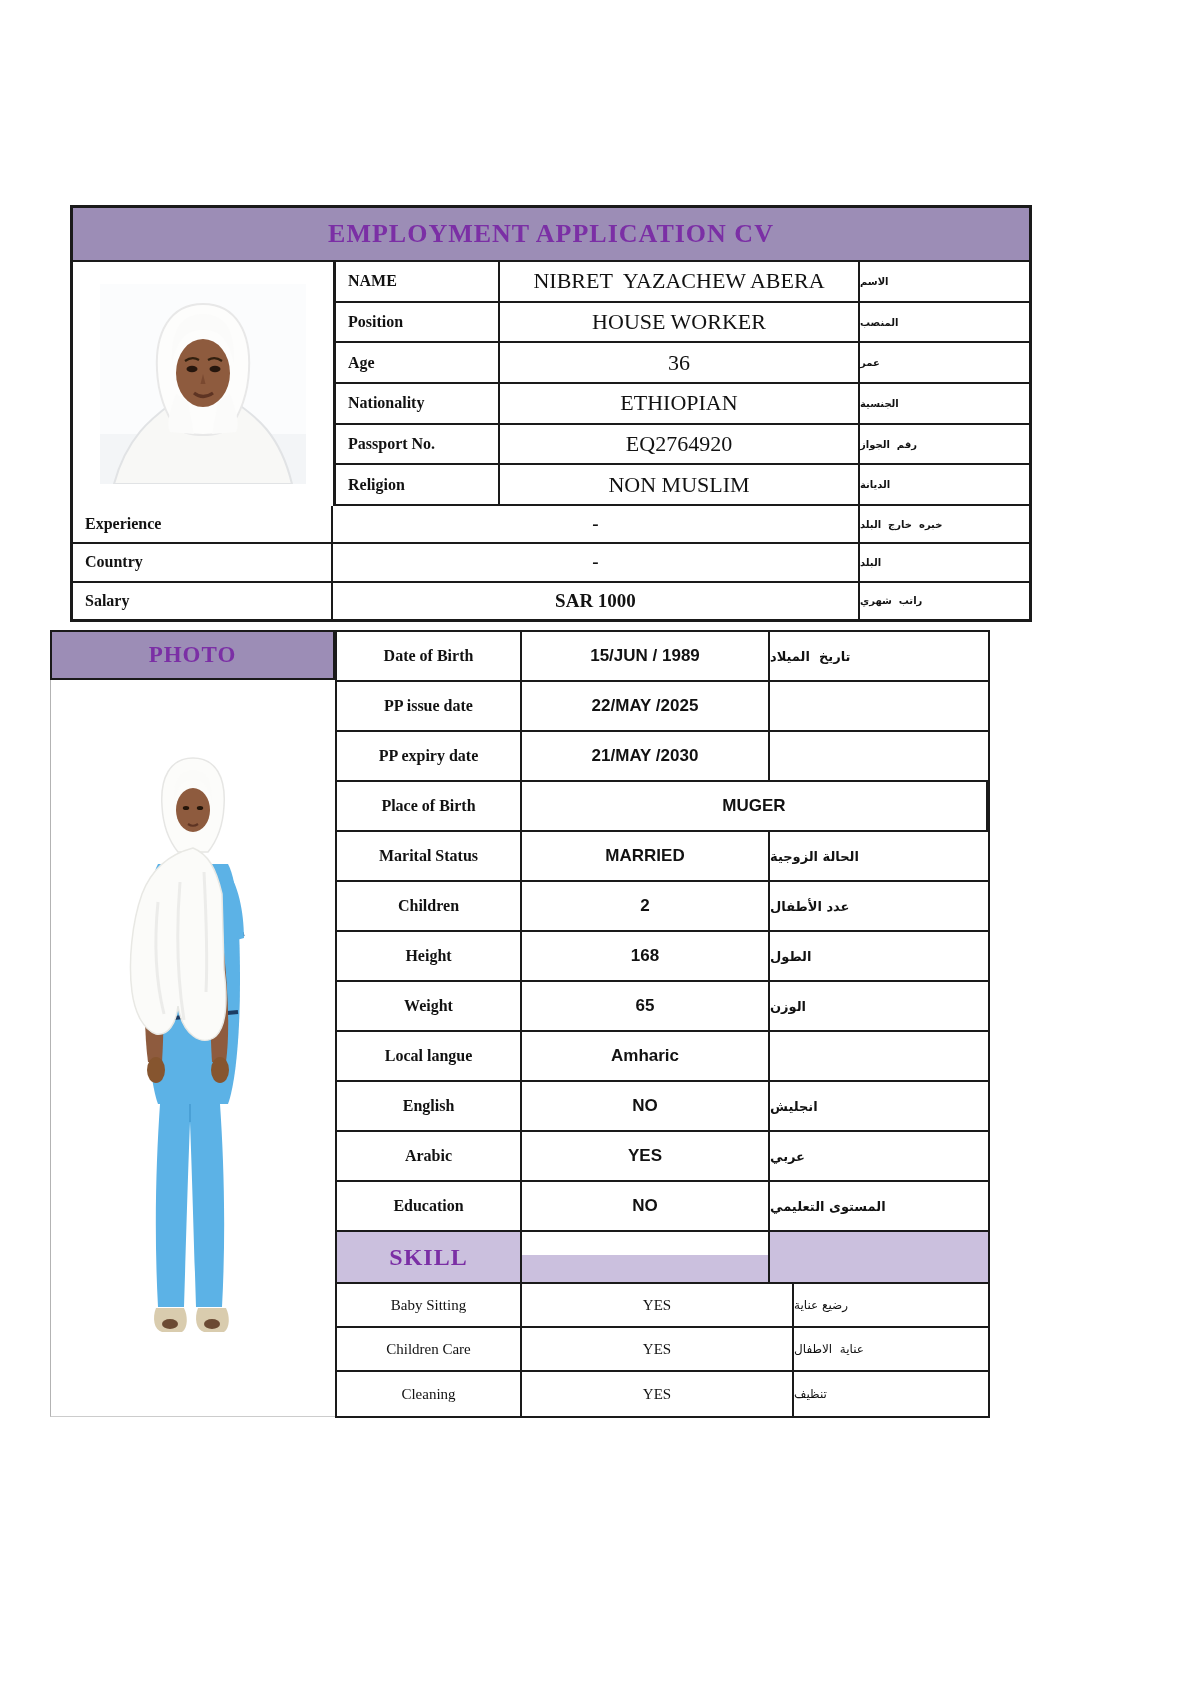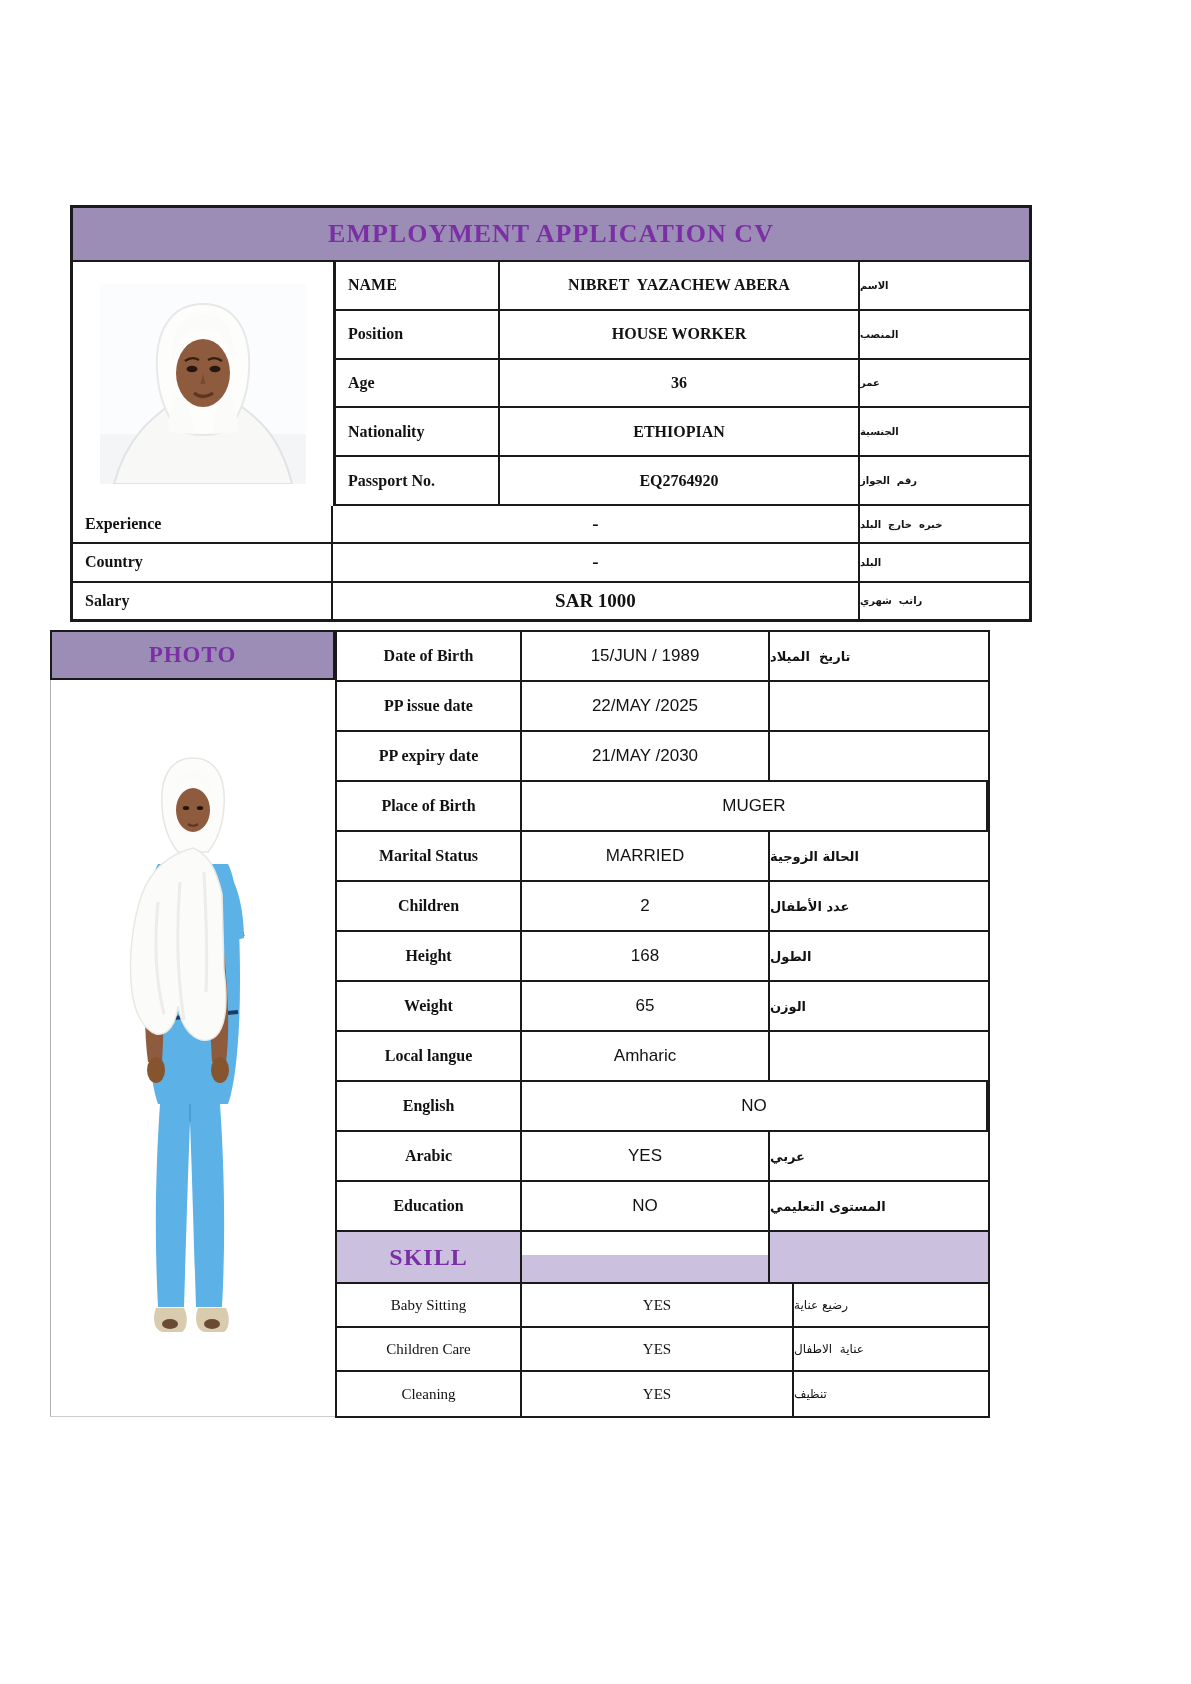--- a/index.html
+++ b/index.html
@@ -24,40 +24,40 @@
   .t1-photo{width:263px;border-right:3px solid var(--bd);display:flex;align-items:center;justify-content:center;background:#fff;}
   .t1-grid{flex:1;display:flex;flex-direction:column;}
   .t1-row{flex:1;display:flex;border-bottom:2px solid var(--bd);}
   .t1-grid .t1-row:last-child{border-bottom:2px solid var(--bd);}
   .t1-bottom{display:flex;flex-direction:column;height:113px;}
   .t1-brow{flex:1;display:flex;border-bottom:2px solid var(--bd);}
   .t1-brow:last-child{border-bottom:none;}
   .cell{display:flex;align-items:center;}
   .t1-label{width:164px;border-right:2px solid var(--bd);padding-left:12px;font-weight:bold;font-size:16px;}
   .t1-blabel{width:260px;border-right:2px solid var(--bd);padding-left:12px;font-weight:bold;font-size:16px;}
-  .t1-value{flex:1;border-right:2px solid var(--bd);justify-content:center;font-weight:bold;font-size:16px;white-space:pre;}
+  .t1-value{flex:1;border-right:2px solid var(--bd);justify-content:center;font-weight:normal;font-size:22px;white-space:pre;}
   .t1-bvalue{flex:1;border-right:2px solid var(--bd);justify-content:center;font-weight:bold;font-size:19px;white-space:pre;}
   .ar{width:169px;justify-content:flex-end;padding-right:12px;direction:rtl;
       font-family:"DejaVu Sans",sans-serif;font-size:10px;font-weight:bold;white-space:pre;}
   
   .t2{position:absolute;left:50px;top:630px;width:940px;height:789px;}
   .t2-left{position:absolute;left:0;top:0;width:285px;height:789px;}
   .t2-photoband{height:50px;background:var(--band);border:2.5px solid var(--bd);
                 display:flex;align-items:center;justify-content:center;}
   .t2-phototxt{font-size:23px;font-weight:bold;letter-spacing:1px;color:var(--purple);}
   .t2-photoarea{height:737px;border-left:1.5px solid #b3b3b3;border-bottom:1.5px solid #cccccc;
                 background:#fff;display:flex;justify-content:center;}
   .t2-grid{position:absolute;left:285px;top:0;width:655px;border:2.5px solid var(--bd);background:#fff;}
   .t2-row{height:50px;display:flex;border-bottom:2px solid var(--bd);justify-content:space-between;}
   .t2-skillband{height:52px;display:flex;border-bottom:2px solid var(--bd);}
   .t2-srow{height:44px;display:flex;border-bottom:2px solid var(--bd);}
   .t2-srow:last-child{border-bottom:none;}
   .t2-label{width:185px;border-right:2px solid var(--bd);justify-content:center;font-weight:bold;font-size:16px;text-align:center;}
   .t2-value{flex:1;border-right:2px solid var(--bd);justify-content:center;
-            font-family:"Liberation Sans",sans-serif;font-weight:normal;font-size:17px;white-space:pre;}
+            font-family:"Liberation Sans",sans-serif;font-weight:bold;font-size:17px;white-space:pre;}
   .t2-ar{width:218px;justify-content:flex-end;padding-right:25px;direction:rtl;
          font-family:"DejaVu Sans",sans-serif;font-size:13px;font-weight:bold;white-space:pre;}
   .s-label{width:185px;border-right:2px solid var(--bd);justify-content:center;font-size:15px;}
   .s-value{flex:1;border-right:2px solid var(--bd);justify-content:center;font-size:15px;white-space:pre;}
   .s-ar{width:194px;justify-content:flex-end;padding-right:25px;direction:rtl;
         font-family:"DejaVu Sans",sans-serif;font-size:12px;white-space:pre;}
   .skill-label{width:185px;border-right:2px solid var(--bd);background:var(--band-light);
                display:flex;align-items:center;justify-content:center;}
   .skill-txt{font-size:24px;font-weight:bold;letter-spacing:1px;color:var(--purple);}
   .skill-mid{flex:1;border-right:2px solid var(--bd);
@@ -111,20 +111,25 @@
       <div class="t1-row">
         <div class="cell t1-label">Nationality</div>
         <div class="cell t1-value">ETHIOPIAN</div>
         <div class="cell ar">الجنسية</div>
       </div>
       <div class="t1-row">
         <div class="cell t1-label">Passport No.</div>
         <div class="cell t1-value">EQ2764920</div>
         <div class="cell ar">رقم  الجواز</div>
       </div>
+      <div class="t1-row">
+        <div class="cell t1-label">Religion</div>
+        <div class="cell t1-value">NON MUSLIM</div>
+        <div class="cell ar">الديانة</div>
+      </div>
     </div>
   </div>
   <div class="t1-bottom">
     <div class="t1-brow">
       <div class="cell t1-blabel">Experience</div>
       <div class="cell t1-bvalue">-</div>
       <div class="cell ar">خبره  خارج  البلد</div>
     </div>
     <div class="t1-brow">
       <div class="cell t1-blabel">Country</div>
@@ -225,20 +230,21 @@
       <div class="cell t2-ar">الوزن</div>
     </div>
     <div class="t2-row">
       <div class="cell t2-label">Local langue</div>
       <div class="cell t2-value">Amharic</div>
       <div class="cell t2-ar"></div>
     </div>
     <div class="t2-row">
       <div class="cell t2-label">English</div>
       <div class="cell t2-value">NO</div>
+      <div class="cell t2-ar">انجليش</div>
     </div>
     <div class="t2-row">
       <div class="cell t2-label">Arabic</div>
       <div class="cell t2-value">YES</div>
       <div class="cell t2-ar">عربي</div>
     </div>
     <div class="t2-row">
       <div class="cell t2-label">Education</div>
       <div class="cell t2-value">NO</div>
       <div class="cell t2-ar">المستوى التعليمي</div>

